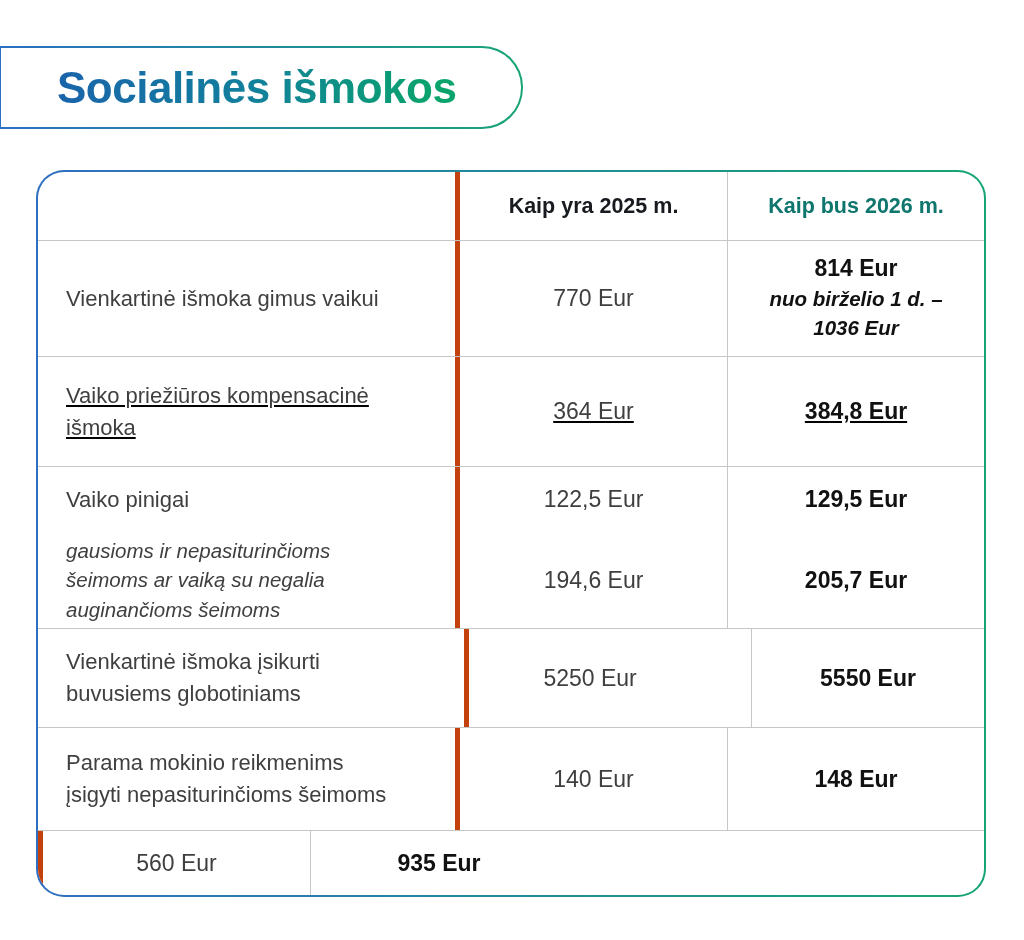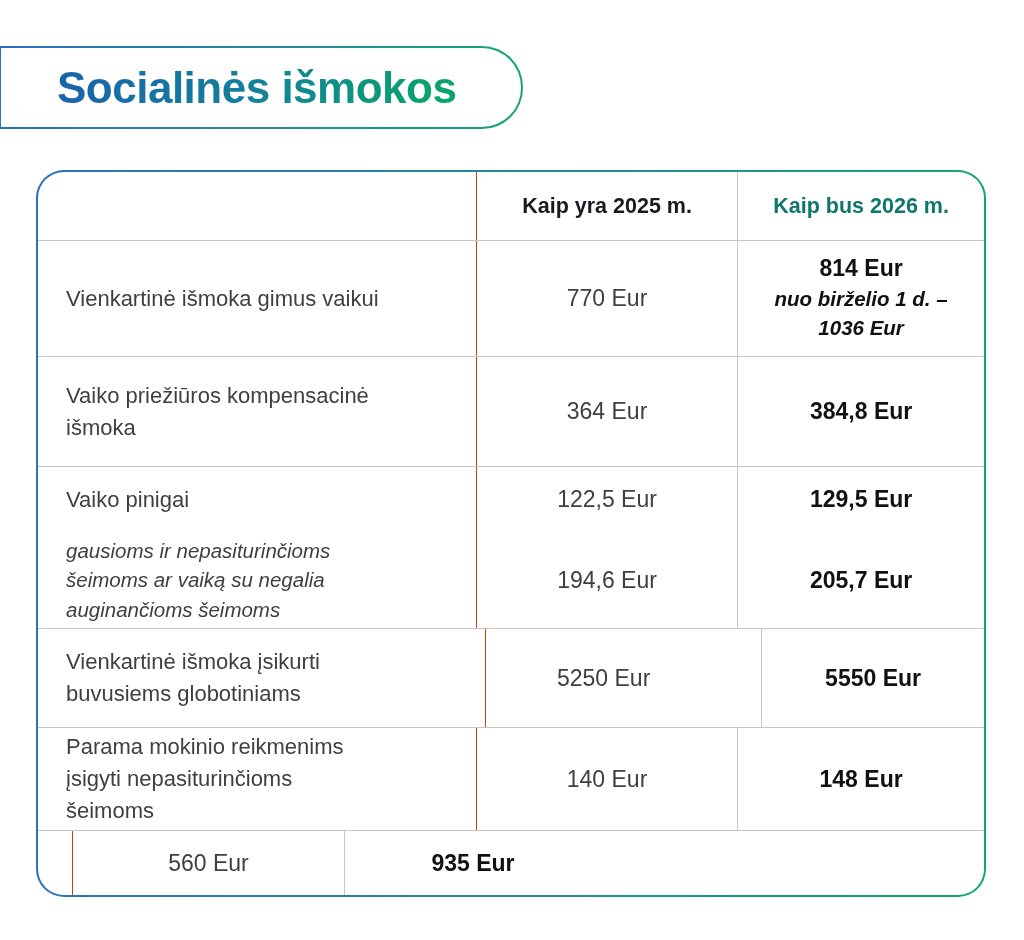--- a/index.html
+++ b/index.html
@@ -31,32 +31,32 @@
     border-radius:28px;
   }
   .table-inner{
     position:absolute; inset:2px; background:#ffffff; border-radius:26px;
     overflow:hidden; display:flex; flex-direction:column;
   }
   .row{ display:flex; width:100%; }
   .row + .row{ border-top:1px solid #c6c6c6; }
   .rh  { height:68px; }
   .r1  { height:116px; }
-  .r2  { height:110px; }
+  .r2  { height:110px;text-decoration:underline; }
   .r3  { height:162px; }
   .r4  { height:99px;gap:40px; }
   .r5  { height:103px; }
   .r6  { height:65px; }
 
   .cell{ height:100%; }
   .c1{ width:417px; display:flex; align-items:center;
        padding:0 60px 0 28px; color:#3f3f3f; font-size:22px; line-height:1.45; }
-  .c2{ width:272px; border-left:1px solid #c2410c;
+  .c2{ width:272px; border-left:5px solid #c2410c;
        display:flex; align-items:center; justify-content:center;
-       color:#3f3f3f; font-size:23px;margin-left:34px; }
+       color:#3f3f3f; font-size:23px; }
   .c3{ width:257px; border-left:1px solid #c6c6c6;
        display:flex; flex-direction:column; align-items:center; justify-content:center;
        color:#111111; font-size:23px; font-weight:bold; text-align:center; }
   .th{ font-weight:bold; color:#171a1e; font-size:21.5px; }
   .rh .c3{ font-size:21.5px; color:#0f766e; }
 
   .note-2026{
     font-style:italic; font-weight:bold; font-size:20.5px; line-height:1.4;
     max-width:215px; text-align:center; margin-top:3px; color:#111111;
   }

